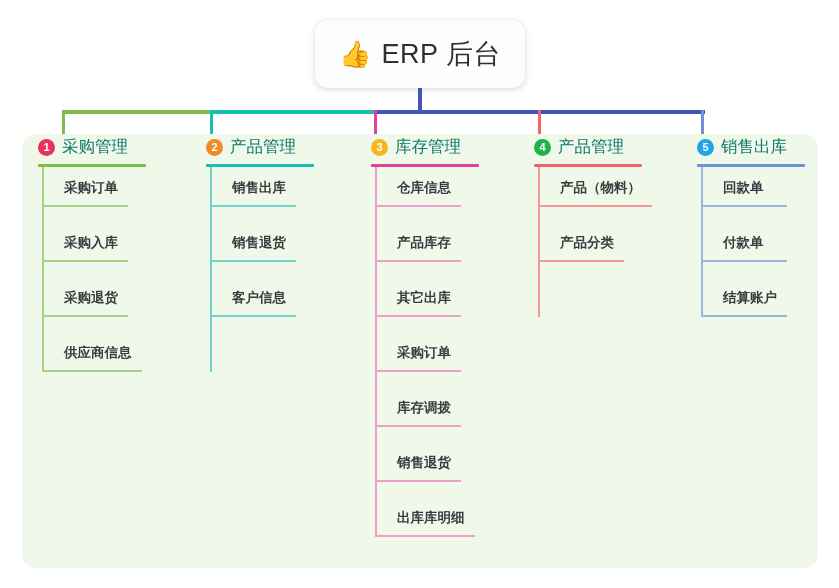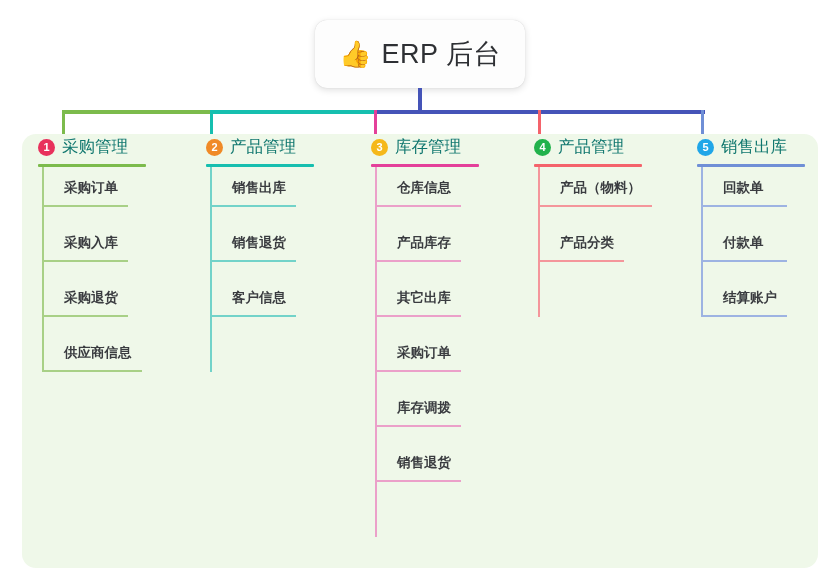--- a/index.html
+++ b/index.html
@@ -246,20 +246,24 @@
               <div class="leaf-underline" style="width: 86px; background: rgb(235, 160, 201);"></div>
             </div>
             <div class="leaf">
               <span class="leaf-label">库存调拨</span>
               <div class="leaf-underline" style="width: 86px; background: rgb(235, 160, 201);"></div>
             </div>
             <div class="leaf">
               <span class="leaf-label">销售退货</span>
               <div class="leaf-underline" style="width: 86px; background: rgb(235, 160, 201);"></div>
             </div>
+            <div class="leaf">
+              <span class="leaf-label">出库库明细</span>
+              <div class="leaf-underline" style="width: 100px; background: rgb(235, 160, 201);"></div>
+            </div>
           </div>
         </div>
         <div class="column" style="left: 512px;">
           <div class="col-header">
             <span class="badge" style="background: rgb(34, 178, 76);">4</span>
             <span class="col-title">产品管理</span>
           </div>
           <div class="col-underline" style="width: 108px; background: rgb(244, 99, 107);"></div>
           <div class="col-body" style="height: 165px;">
             <div class="spine" style="height: 150px; background: rgb(244, 150, 155);"></div>

